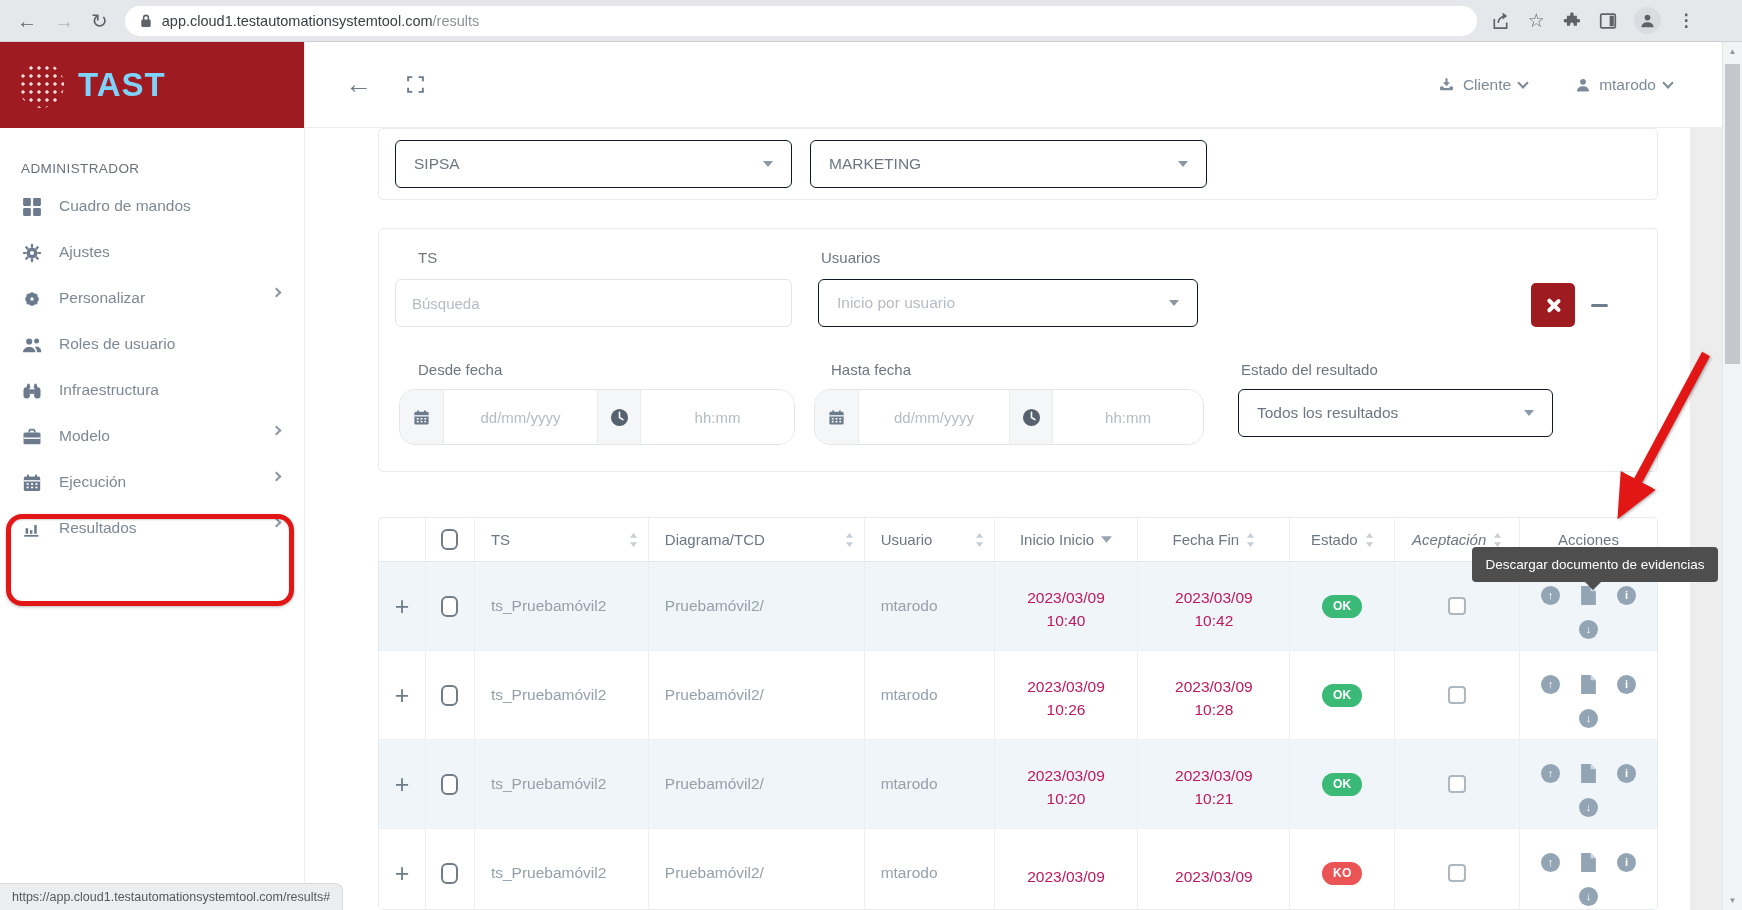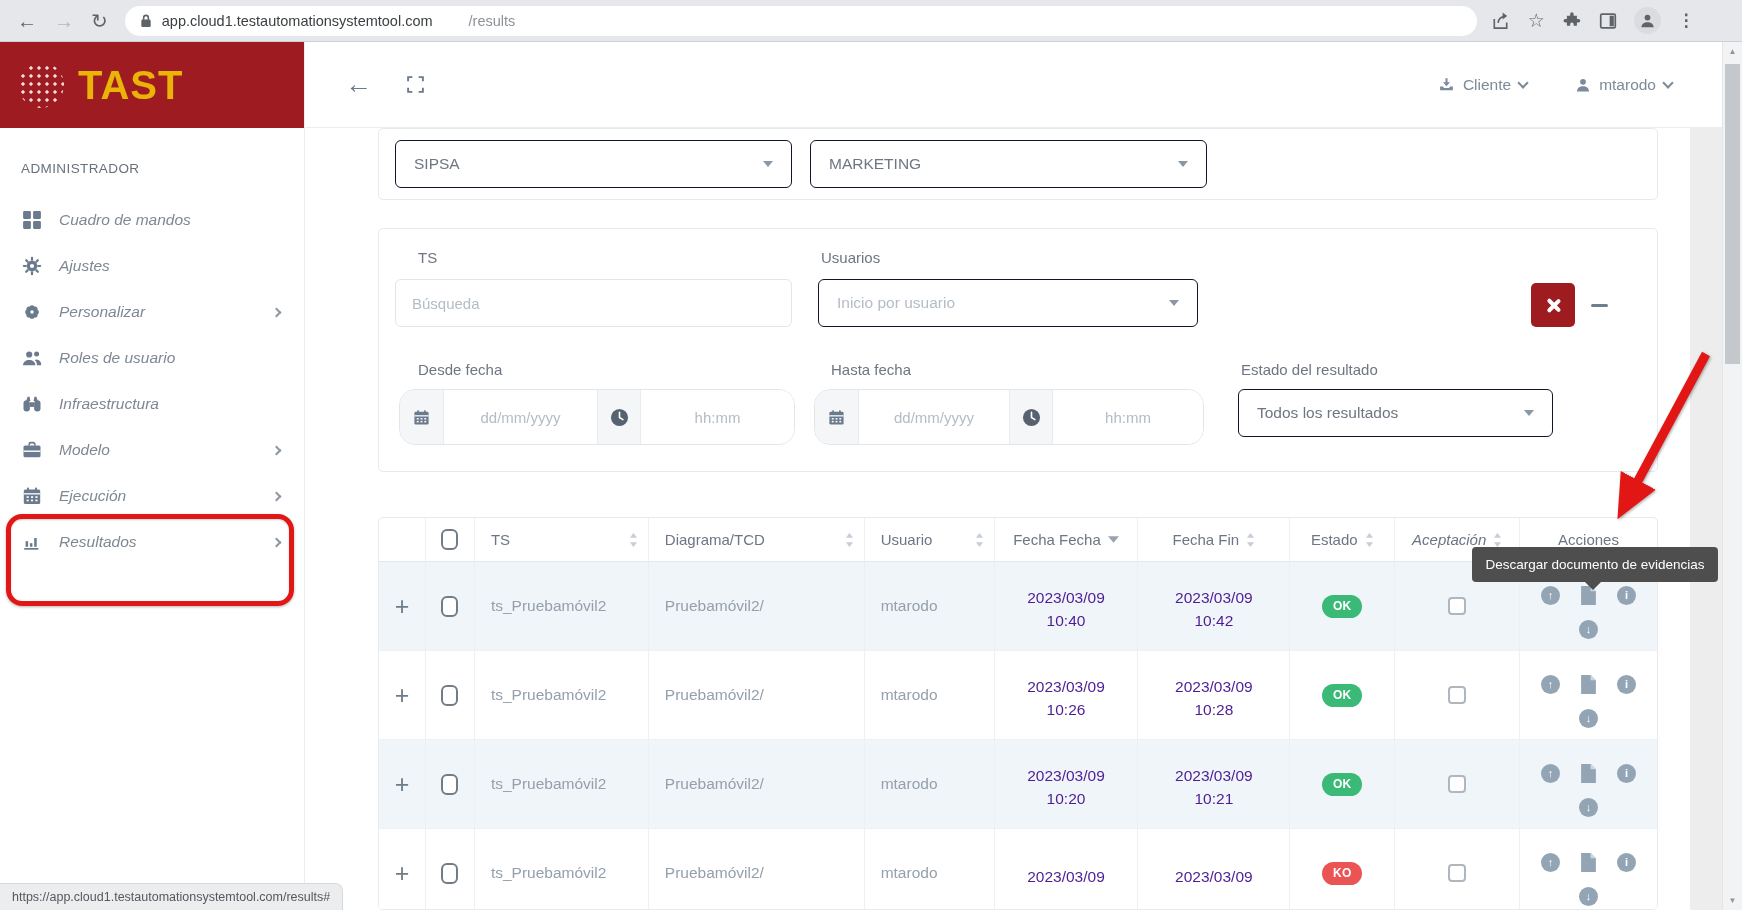--- a/index.html
+++ b/index.html
@@ -10,38 +10,38 @@
   }
 
   
   .browser-bar{position:absolute;left:0;top:0;width:1742px;height:42px;background:#e5e7ea;
     border-bottom:1px solid #cdd0d4;display:flex;align-items:center;z-index:100;}
   .nav-ic{font-size:20px;color:#5f6368;margin-left:17px;line-height:1;cursor:pointer;}
   .nav-ic.disabled{color:#b2b7bd;}
   .url-pill{margin-left:17px;width:1352px;height:30px;border-radius:15px;background:#fff;
     display:flex;align-items:center;padding-left:15px;}
   .url-host{font-size:14.5px;color:#3c4043;margin-left:10px;}
-  .url-path{font-size:14.5px;color:#8d9298;margin-left:36px;}
+  .url-path{font-size:14.5px;color:#8d9298;}
   .bar-right{display:flex;align-items:center;gap:15px;margin-left:13px;}
   .bar-right .bico{width:21px;height:21px;display:flex;align-items:center;justify-content:center;cursor:pointer;}
   .star{font-size:19px;color:#5f6368;}
   .avatar{width:27px;height:27px;border-radius:50%;background:#dadce0;display:flex;align-items:center;justify-content:center;}
   .dots{font-size:17px;font-weight:bold;color:#5f6368;letter-spacing:0;}
 
   
   .sidebar{position:absolute;left:0;top:42px;width:305px;height:868px;background:#fff;
     border-right:1px solid #ebedef;z-index:10;}
   .brand{height:86px;background:#9e1c21;display:flex;align-items:center;padding-left:18px;gap:14px;cursor:pointer;}
   .brand-logo{width:46px;height:46px;border-radius:50%;
     background-image:radial-gradient(rgba(255,255,255,.85) 1.4px, rgba(255,255,255,0) 1.9px);
     background-size:8px 8px;background-position:1px 2px;}
-  .brand-name{color:#eab308;font-size:40px;font-weight:bold;letter-spacing:1px;}
+  .brand-name{color:#7dd3fc;font-size:33px;font-weight:bold;letter-spacing:1px;}
   .side-section{margin:33px 0 0 21px;font-size:13.5px;color:#68717b;letter-spacing:.4px;}
   .side-nav{margin-top:21px;}
-  .side-item{height:46px;display:flex;align-items:center;padding:0 24px 0 22px;cursor:pointer;font-style:italic;}
+  .side-item{height:46px;display:flex;align-items:flex-start;padding:0 24px 0 22px;cursor:pointer;}
   .side-icon{width:20px;height:20px;color:#6b7a8d;flex:none;}
   .side-icon svg{width:100%;height:100%;fill:currentColor;}
   .side-label{margin-left:17px;font-size:15.5px;color:#7e8894;}
   .side-chevron{margin-left:auto;width:7px;height:7px;border-right:2px solid #8b97a3;
     border-top:2px solid #8b97a3;transform:rotate(45deg);}
 
   
   .app-header{position:absolute;left:305px;top:42px;width:1437px;height:86px;background:#fff;
     border-bottom:1px solid #ebedef;display:flex;align-items:center;z-index:5;}
   .hdr-back{font-size:27px;color:#6e7c8a;margin-left:40px;cursor:pointer;line-height:1;}
@@ -110,21 +110,21 @@
   .thead > :nth-child(8), .trow > :nth-child(8){width:105px;}
   .thead > :nth-child(9), .trow > :nth-child(9){width:125px;font-style:italic;}
   .thead > :nth-child(10), .trow > :nth-child(10){width:137px;}
 
   .trow{display:flex;height:89px;border-bottom:1px solid #eef1f5;background:#fff;}
   .trow.shaded{background:#f0f5f9;}
   .cell{display:flex;align-items:center;justify-content:center;border-right:1px solid #edf0f3;height:100%;
     font-size:15.5px;color:#95a0ab;}
   .cell:last-child{border-right:none;}
   .cell.left{justify-content:flex-start;padding-left:16px;}
-  .datecell{flex-direction:column;line-height:23px;color:#4c1d95;padding-top:6px;}
+  .datecell{flex-direction:column;line-height:23px;color:#be185d;padding-top:6px;}
   .expander{font-size:25px;font-weight:300;color:#6e7c8a;cursor:pointer;line-height:1;}
   .cb{width:17px;height:21px;border:2px solid #727c87;border-radius:6px;background:#fff;cursor:pointer;display:inline-block;}
   .cb2{width:18px;height:18px;border:2px solid #aeb6bf;border-radius:4px;background:#fff;cursor:pointer;display:inline-block;}
   .badge{min-width:40px;height:23px;border-radius:12px;padding:0 10px;display:inline-flex;align-items:center;
     justify-content:center;color:#fff;font-size:12px;font-weight:bold;letter-spacing:.3px;}
   .badge.ok{background:#3bb977;}
   .badge.ko{background:#ea5455;}
   .actions-wrap{display:flex;flex-direction:column;align-items:center;gap:15px;padding-top:12px;}
   .act-line{display:flex;gap:21px;align-items:center;}
   .circ{width:19px;height:19px;border-radius:50%;background:#93a5b4;color:#fff;font-size:11px;
@@ -455,21 +455,21 @@
       <div class="hcell left">
         <span class="hlabel">Usuario</span>
         <span class="hsort">
           <svg width="9" height="14" viewBox="0 0 8 13" fill="#c7ced6">
             <path d="M4 0 L7.3 4.4 H0.7 z"></path>
             <path d="M4 13 L0.7 8.6 H7.3 z"></path>
           </svg>
         </span>
       </div>
       <div class="hcell">
-        <span class="hlabel">Fecha Fecha</span>
+        <span class="hlabel">Inicio Inicio</span>
         <span class="hsort">
           <svg width="11" height="7" viewBox="0 0 10 6" fill="#98a3af">
             <path d="M0 0 h10 L5 6 z"></path>
           </svg>
         </span>
       </div>
       <div class="hcell">
         <span class="hlabel">Fecha Fin</span>
         <span class="hsort">
           <svg width="9" height="14" viewBox="0 0 8 13" fill="#c7ced6">

